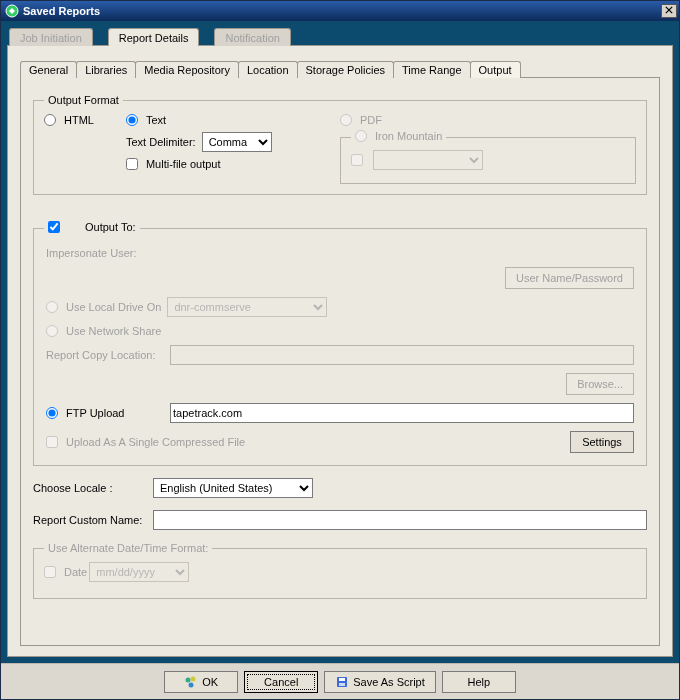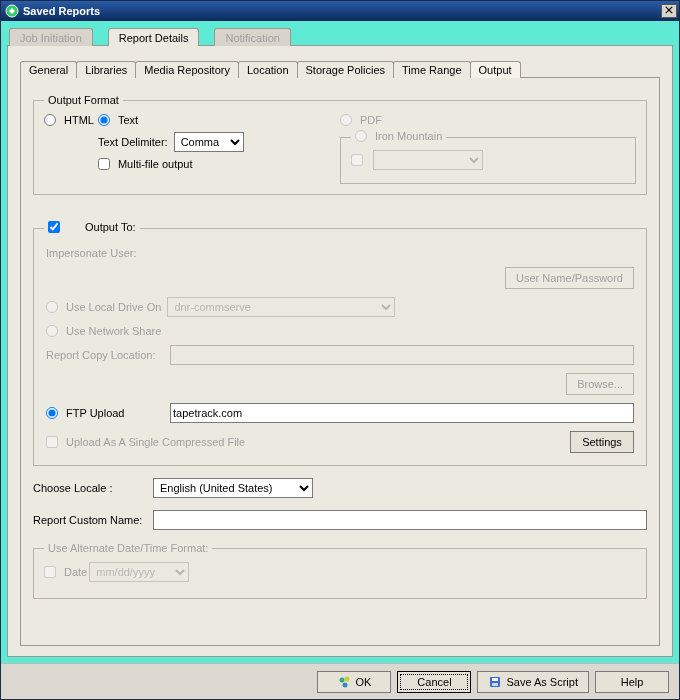--- a/index.html
+++ b/index.html
@@ -7,21 +7,21 @@
   body {
     font-family: Tahoma, "Segoe UI", Arial, sans-serif;
     font-size: 11px;
     background: #fff;
     color: #000;
   }
   .window {
     width: 680px;
     height: 700px;
     border: 1px solid #1a2c4a;
-    background: #5eead4;
+    background: #0c4a6e;
     display: flex;
     flex-direction: column;
   }
   .title-bar {
     height: 20px;
     background: linear-gradient(to bottom, #2a5ca8, #0c2a5a);
     color: #fff;
     display: flex;
     align-items: center;
     padding: 0 2px 0 4px;
@@ -149,39 +149,39 @@
     border-color:#b8b4ab;
     background:#ece9e0;
   }
   button.btn.default {
     outline: 1px dotted #000;
     outline-offset: -4px;
     border: 1px solid #000;
   }
 
   .output-format { display:flex; gap:0; }
-  .of-left { flex:1; display:flex; gap:4px; align-items:flex-start; }
+  .of-left { flex:1; display:flex; gap:32px; align-items:flex-start; }
   .of-textblock { display:flex; flex-direction:column; gap:6px; }
   .of-right { flex:1; }
   .of-right fieldset.group { height:54px; }
 
   .spacer { height:10px; }
 
   .output-to .check-legend { display:inline-flex; align-items:center; gap:21px; }
   .output-to-body { display:flex; flex-direction:column; gap:8px; padding:4px 2px 2px 2px; }
 
   .form-row { display:flex; align-items:center; gap:8px; margin-top:4px; }
   .form-row .lbl { width:112px; }
   .form-row .val { flex:1; }
 
   .bottom-bar {
     height: 36px;
     border-top: 1px solid #bcb8af;
     background:#dcd8cf;
-    display:flex; align-items:center; justify-content:flex-end; gap:6px; padding:0 10px;
+    display:flex; align-items:center; justify-content:center; gap:6px; padding:0 10px;
   }
   .bottom-bar button.btn { min-width:74px; display:inline-flex; align-items:center; gap:4px; justify-content:center; }
   .ico { width:14px; height:14px; display:inline-flex; align-items:center; justify-content:center; }
 
 </style>
 </head>
 <body>
 
 <div class="window">
 
@@ -290,21 +290,21 @@
             </div>
             <div class="row">
               <span style="flex:1"></span>
               <button class="btn" disabled="">User Name/Password</button>
             </div>
             <div class="row disabled">
               <label class="ctl">
                 <input type="radio" name="dest" disabled="" style="">
                   <span>Use Local Drive On</span>
               </label>
-              <select disabled="" style="width:228px">
+              <select disabled="" style="width:160px">
                 <option>dnr-commserve</option>
               </select>
             </div>
             <div class="row disabled">
               <label class="ctl">
                 <input type="radio" name="dest" disabled="" style="">
                   <span>Use Network Share</span>
               </label>
             </div>
             <div class="row disabled">

